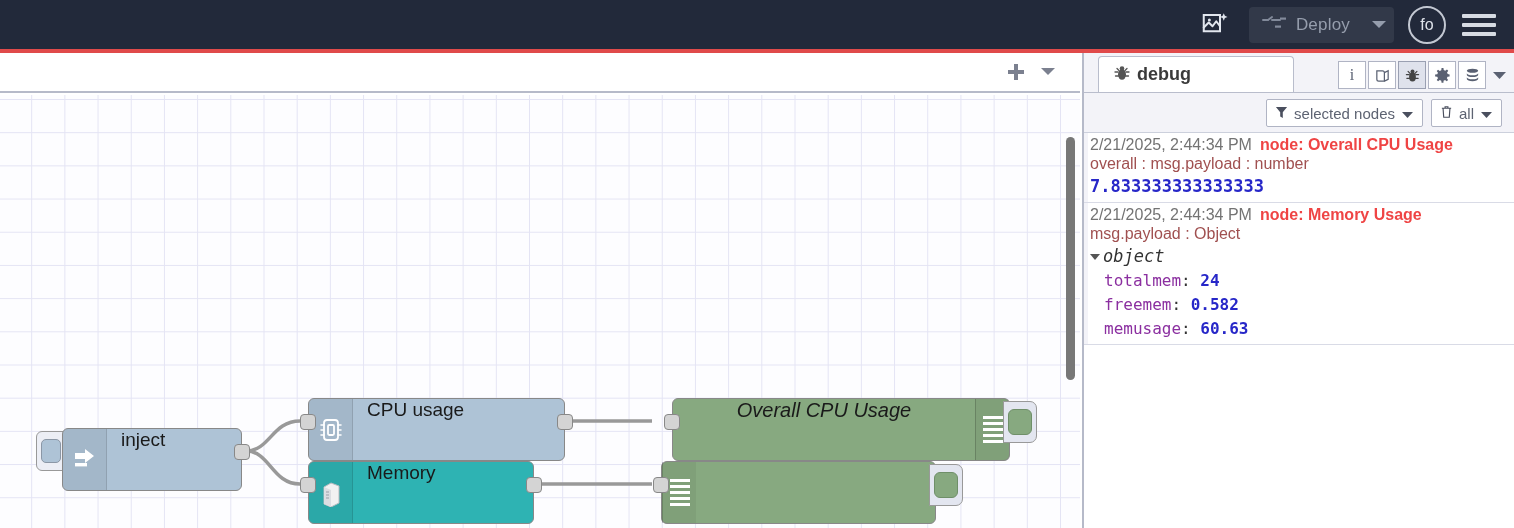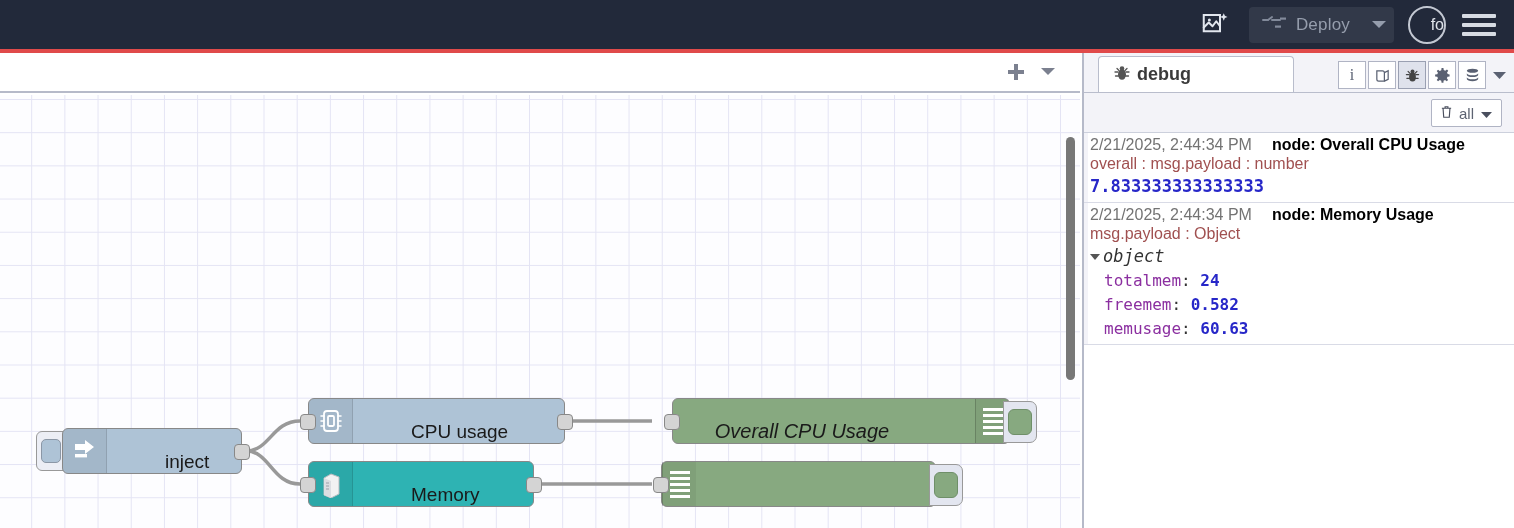--- a/index.html
+++ b/index.html
@@ -36,21 +36,21 @@
   .deploy-label {
     color: #9aa2b1; font-size: 17px; letter-spacing: .2px;
   }
   .deploy-caret {
     width: 30px; height: 36px; display: flex; align-items: center;
     justify-content: center; cursor: pointer;
   }
   .avatar {
     width: 38px; height: 38px; border-radius: 50%;
     border: 2px solid #c3c8d2; color: #dfe3ea;
-    display: flex; align-items: center; justify-content: flex-end;
+    display: flex; align-items: center; justify-content: center;
     font-size: 16px; margin-right: 16px; cursor: pointer;
   }
   .hamburger { width: 34px; cursor: pointer; }
   .hamburger span {
     display: block; height: 4px; background: #d7dbe3;
     margin-bottom: 5px; border-radius: 1px;
   }
   .hamburger span:last-child { margin-bottom: 0; }
 
   
@@ -82,24 +82,23 @@
     position: absolute; right: 3px; top: 0; width: 13px; height: 433px;
   }
   .ws-scroll-thumb {
     position: absolute; left: 2px; top: 42px; width: 9px; height: 243px;
     background: #777; border-radius: 5px;
   }
 
   
   .node { position: absolute; }
   .node-body {
-    position: absolute; height: 46px; border-radius: 6px;
-    border: 1px solid #888; display: flex; align-items: flex-end;
+    position: absolute; height: 63px; border-radius: 6px;
+    border: 1px solid #888; display: flex; align-items: flex-start;
     box-shadow: 0 0 0 0 rgba(0,0,0,0);
-    gap: 44px;
   }
   .node-icon-cell {
     width: 44px; height: 100%; display: flex; align-items: center;
     justify-content: center;
     border-right: 1px solid rgba(0,0,0,.12);
     background: rgba(0,0,0,.06);
     border-radius: 5px 0 0 5px;
   }
   .node-label {
     flex: 1; font-size: 19px; color: #1a1a1a; padding: 0 14px;
@@ -190,21 +189,21 @@
   .msg {
     border-bottom: 1px solid #d9dbe6; padding: 3px 0 6px 6px;
     position: relative;
   }
   .msg::before {
     content: ""; position: absolute; left: 0; top: 0;
     width: 4px; height: 100%; background: #f3f3f8;
   }
   .msg-head { font-size: 16px; color: #333; white-space: nowrap; }
   .msg-time { color: #737373; }
-  .msg-node { color: #000000; font-weight: 600; margin-left: 20px; }
+  .msg-node { color: #ef4444; font-weight: 600; margin-left: 8px; }
   .msg-topic { font-size: 16px; color: #a05050; margin-top: 1px; }
   .msg-val {
     font-family: "DejaVu Sans Mono", monospace; font-size: 17px;
     color: #2727c8; margin-top: 3px; font-weight: 600;
   }
   .obj-row {
     font-family: "DejaVu Sans Mono", monospace; font-size: 16px;
     margin-top: 5px; padding-left: 14px;
   }
   .obj-head {
@@ -424,20 +423,33 @@
           <svg width="15" height="9" viewBox="0 0 15 9">
               <path d="M1 1l6.5 7L14 1z" fill="#5a6172"></path>
             </svg>
         </div>
       </div>
     </div>
 
     <div class="sb-filterrow">
       <div class="pill">
         <span>
+          <svg width="13" height="13" viewBox="0 0 14 14" fill="#4a4f5e">
+            <path d="M1 1h12l-4.6 5.6V13L5.6 11.4V6.6z"></path>
+          </svg>
+        </span>
+        <span>selected nodes</span>
+        <span>
+          <svg width="13" height="8" viewBox="0 0 13 8">
+              <path d="M1 1l5.5 6L12 1z" fill="#4a4f5e"></path>
+            </svg>
+        </span>
+      </div>
+      <div class="pill">
+        <span>
           <svg width="13" height="14" viewBox="0 0 14 15" fill="none" stroke="#4a4f5e" stroke-width="1.25">
             <path d="M2 3.5h10M5.5 3.5V1.8h3v1.7M3.3 3.5l.7 9.7h6l.7-9.7"></path>
           </svg>
         </span>
         <span>all</span>
         <span>
           <svg width="13" height="8" viewBox="0 0 13 8">
               <path d="M1 1l5.5 6L12 1z" fill="#4a4f5e"></path>
             </svg>
         </span>

